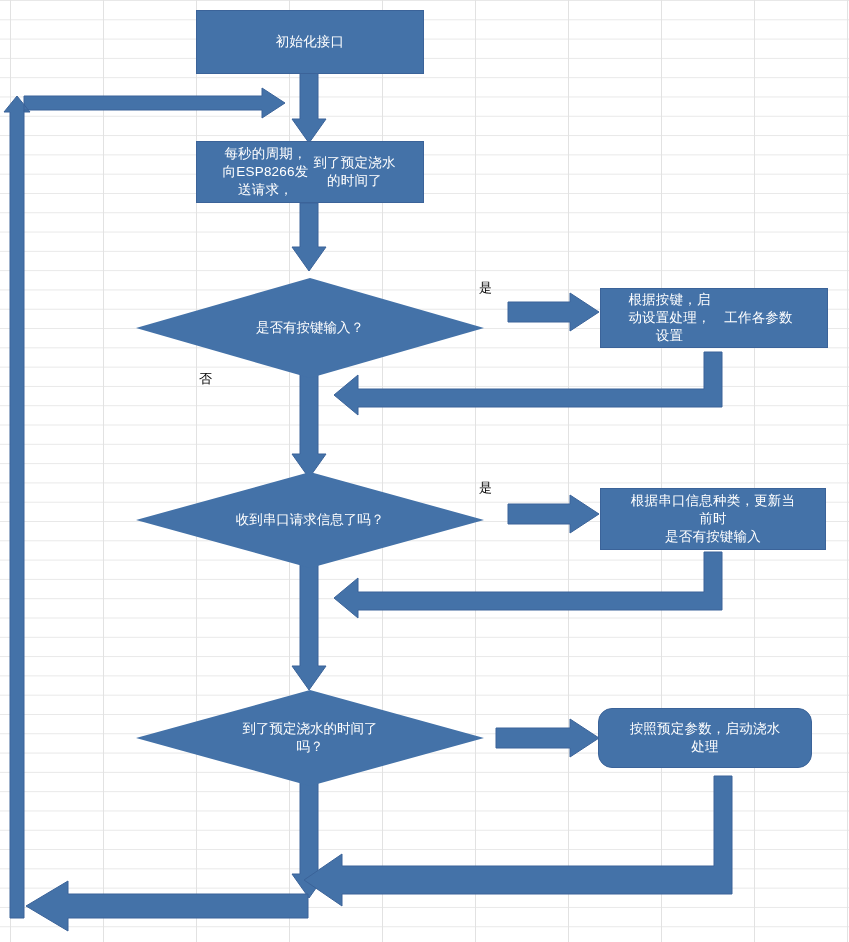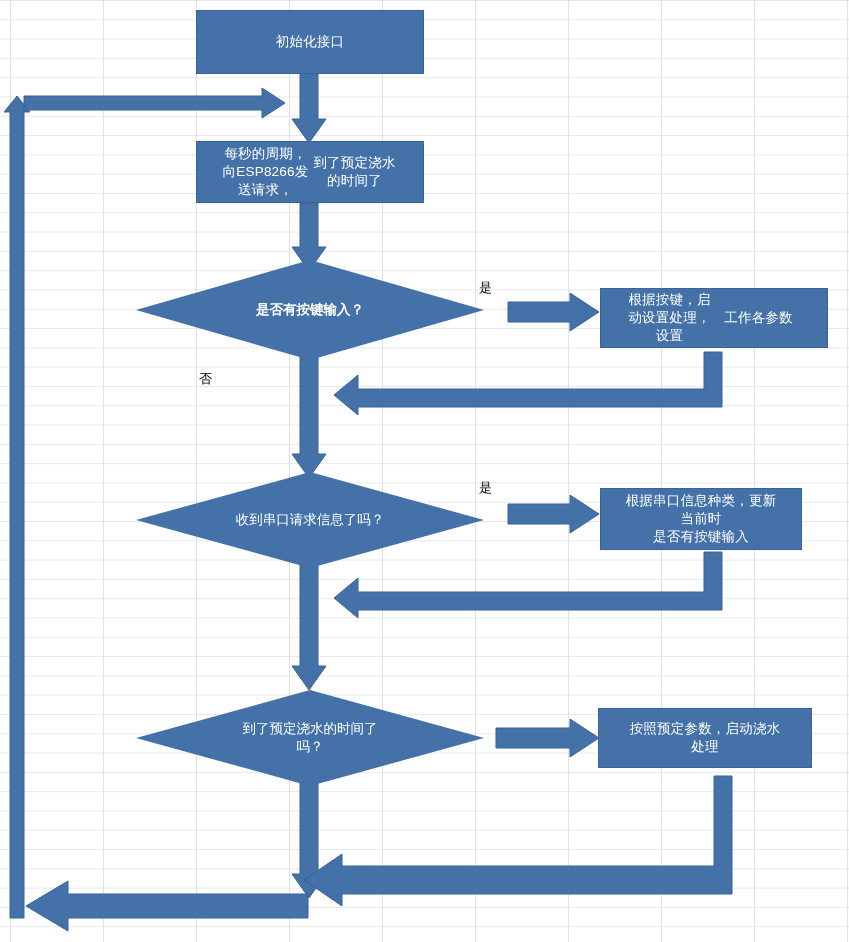--- a/index.html
+++ b/index.html
@@ -174,49 +174,49 @@
 
   <div class="node proc" style="left:196px; top:10px; width:228px; height:64px;">
     <span class="txt">初始化接口</span>
   </div>
 
   <div class="node proc" style="left:196px; top:141px; width:228px; height:62px; flex-direction:row;">
     <span class="txt">每秒的周期，向ESP8266发送请求，</span>
     <span class="txt">到了预定浇水的时间了</span>
   </div>
 
-  <div class="diamond" style="left:136px; top:260px; width:348px; height:100px;font-weight:bold;">
+  <div class="diamond" style="left:136px; top:278px; width:348px; height:100px;">
     <span class="dshape"></span>
     <span class="txt">是否有按键输入？</span>
   </div>
 
   <div class="node proc" style="left:600px; top:288px; width:228px; height:60px; flex-direction:row;">
     <span class="txt">根据按键，启动设置处理，设置</span>
     <span class="txt">工作各参数</span>
   </div>
 
   <div class="diamond" style="left:136px; top:472px; width:348px; height:96px;align-items:center;">
     <span class="dshape"></span>
     <span class="txt" style="width:72%;">收到串口请求信息了吗？</span>
   </div>
 
-  <div class="node proc" style="left:600px; top:488px; width:202px; height:62px; flex-direction:column;">
+  <div class="node proc" style="left:600px; top:488px; width:226px; height:62px; flex-direction:column;">
     <span class="txt">根据串口信息种类，更新当前时</span>
     <span class="txt">是否有按键输入</span>
   </div>
 
   <div class="diamond" style="left:136px; top:690px; width:348px; height:96px;">
     <span class="dshape"></span>
     <span class="txt" style="width:50%;">
       <span>到了预定浇水的时间了</span><br>
       <span>吗？</span>
     </span>
   </div>
 
-  <div class="node proc" style="left:598px; top:708px; width:214px; height:60px;">
+  <div class="node proc" style="left:598px; top:708px; width:214px; height:60px;border-radius:14px;">
     <span class="txt">按照预定参数，启动浇水处理</span>
   </div>
 
   <div class="label" style="left:479px; top:281px;">是</div>
 
   <div class="label" style="left:199px; top:372px;">否</div>
 
   <div class="label" style="left:479px; top:481px;">是</div>
 
 </div>

